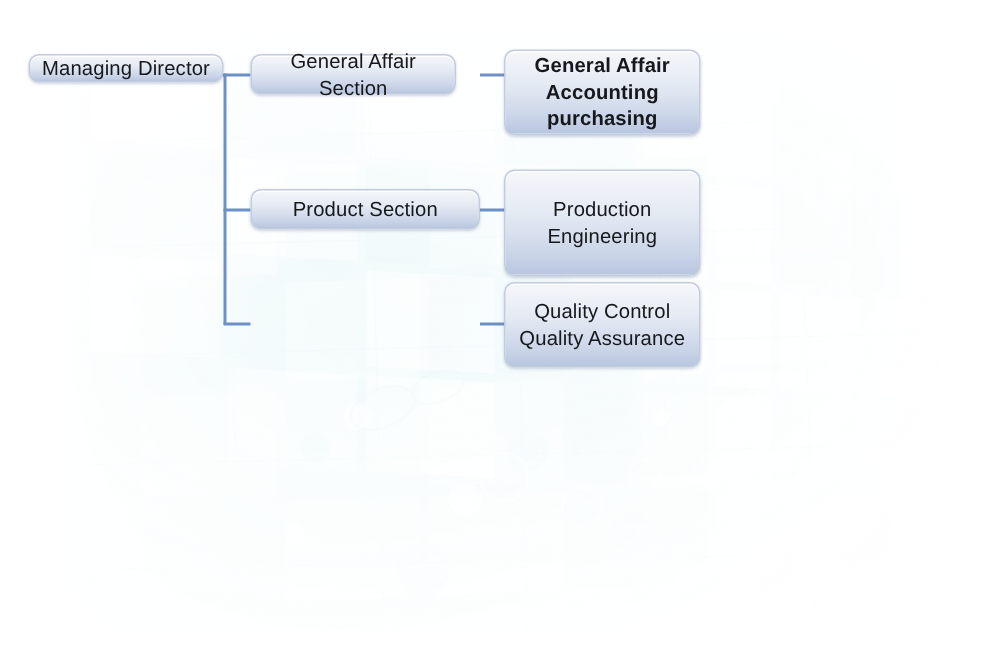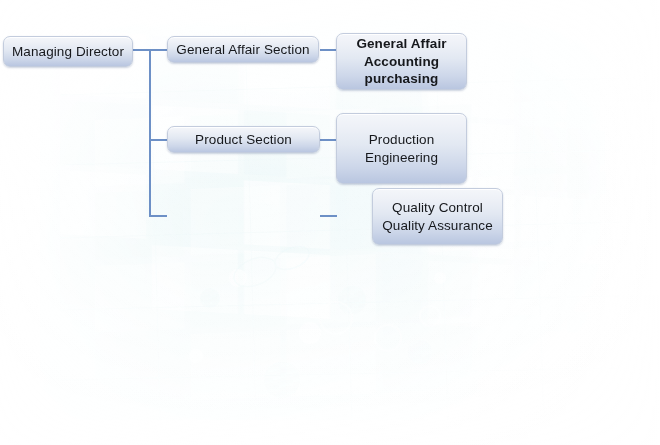--- a/index.html
+++ b/index.html
@@ -196,30 +196,30 @@
   <div class="conn v" style="left:149px; top:49px; height:167px;"></div>
 
   <div class="conn h" style="left:149px; top:139px; width:18px;"></div>
 
   <div class="conn h" style="left:149px; top:215px; width:18px;"></div>
 
   <div class="conn h" style="left:320px; top:49px; width:17px;"></div>
   <div class="conn h" style="left:320px; top:139px; width:17px;"></div>
   <div class="conn h" style="left:320px; top:215px; width:17px;"></div>
 
-  <div class="node" style="left:3px; top:36px; width:130px; height:31px;">Managing Director</div>
-
-  <div class="node" style="left:167px; top:36px; width:152px; height:27px;">General Affair Section</div>
+  <div class="node" style="left:19px; top:36px; width:130px; height:19px;">Managing Director</div>
+
+  <div class="node" style="left:167px; top:36px; width:137px; height:27px;">General Affair Section</div>
 
   <div class="node" style="left:336px; top:33px; width:131px; height:57px;font-weight:bold;">General Affair
 Accounting
 purchasing</div>
 
   <div class="node" style="left:167px; top:126px; width:153px; height:27px;">Product Section</div>
 
   <div class="node" style="left:336px; top:113px; width:131px; height:71px;">Production
 Engineering</div>
 
 
-  <div class="node" style="left:336px; top:188px; width:131px; height:57px;margin-left:36px;">Quality Control
+  <div class="node" style="left:336px; top:188px; width:131px; height:57px;">Quality Control
 Quality Assurance</div>
 
 </div>
 
 </body></html>

